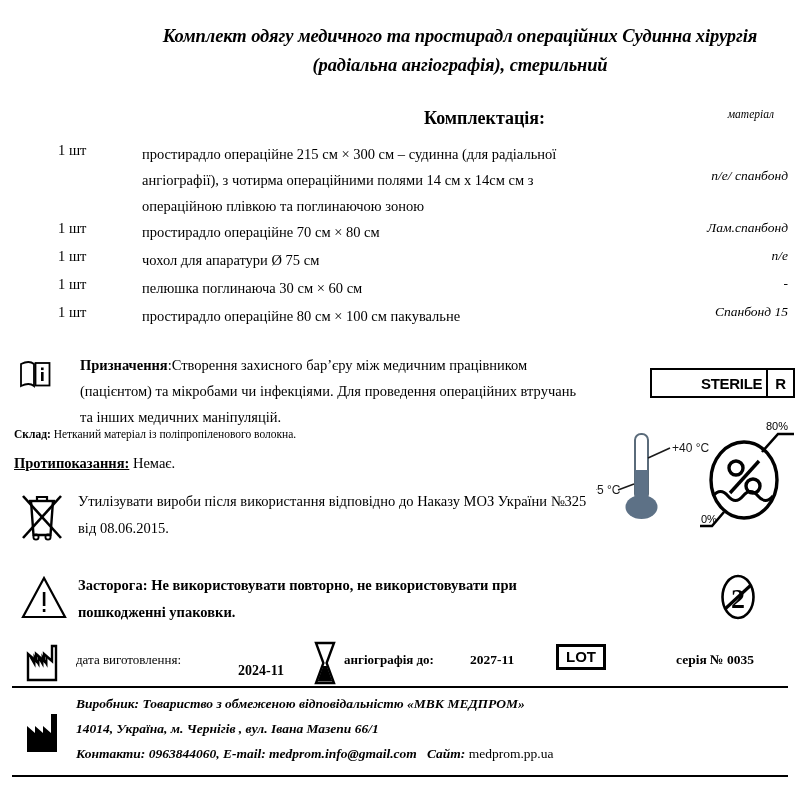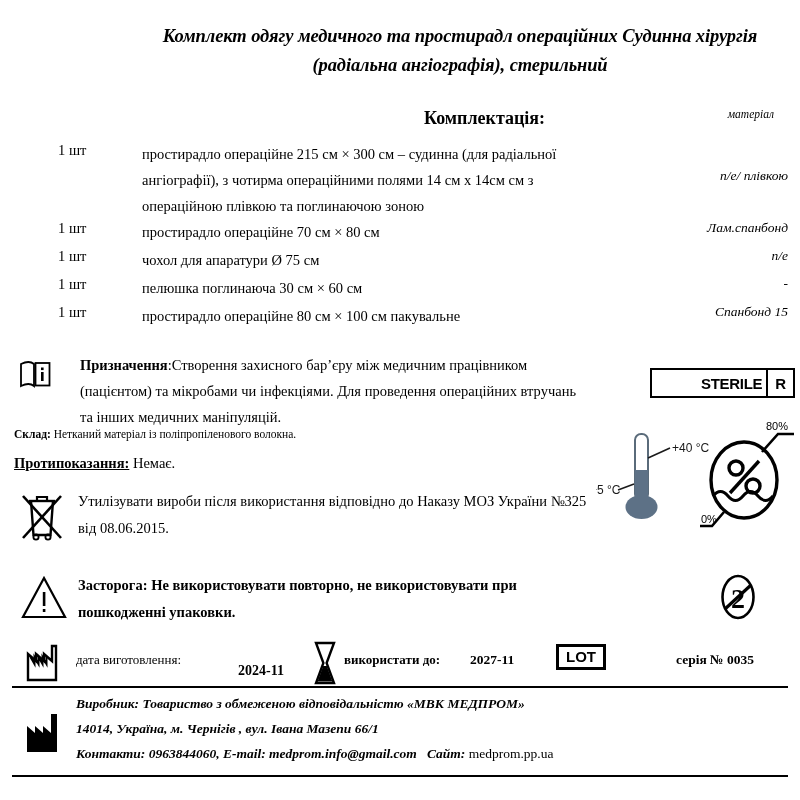--- a/index.html
+++ b/index.html
@@ -347,21 +347,21 @@
   <div class="col-head">
     <div class="kit">Комплектація:</div>
     <div class="mat">матеріал</div>
   </div>
 
   <div class="items">
 
     <div class="item-row" style="height:78px">
       <div class="qty">1 шт</div>
       <div class="desc">простирадло операційне 215 см × 300 см – судинна (для радіальної  ангіографії), з чотирма операційними полями 14 см х 14см см з операційною плівкою та поглинаючою зоною</div>
-      <div class="mtl" style="top:26px">п/е/ плівкою</div>
+      <div class="mtl" style="top:26px">п/е/ спанбонд</div>
     </div>
 
     <div class="item-row" style="height:28px">
       <div class="qty">1 шт</div>
       <div class="desc">простирадло операційне 70 см × 80 см</div>
       <div class="mtl" style="top:0">Лам.спанбонд</div>
     </div>
 
     <div class="item-row" style="height:28px">
       <div class="qty">1 шт</div>
@@ -485,21 +485,21 @@
     <div class="mfg-value">2024-11</div>
 
     <span class="hg-icon">
       <svg width="26" height="46" viewBox="0 0 26 46">
         <path d="M4 3 L22 3 L14.6 23 L22 43 L4 43 L11.4 23 Z" fill="none" stroke="#000" stroke-width="2.4"></path>
         <path d="M5.6 41.4 L20.4 41.4 L14.8 26 L11.2 26 Z" fill="#000"></path>
         <path d="M4 3 L22 3 L18 13 L8 13 Z" fill="#000" opacity="0"></path>
       </svg>
     </span>
 
-    <div class="exp-label">використати до:</div>
+    <div class="exp-label">ангіографія до:</div>
     <div class="exp-value">2027-11</div>
 
     <div class="lot-box">LOT</div>
 
     <div class="serial">серія №  0035</div>
   </div>
 
   <div class="rule r1"></div>
 
   <div class="footer">

